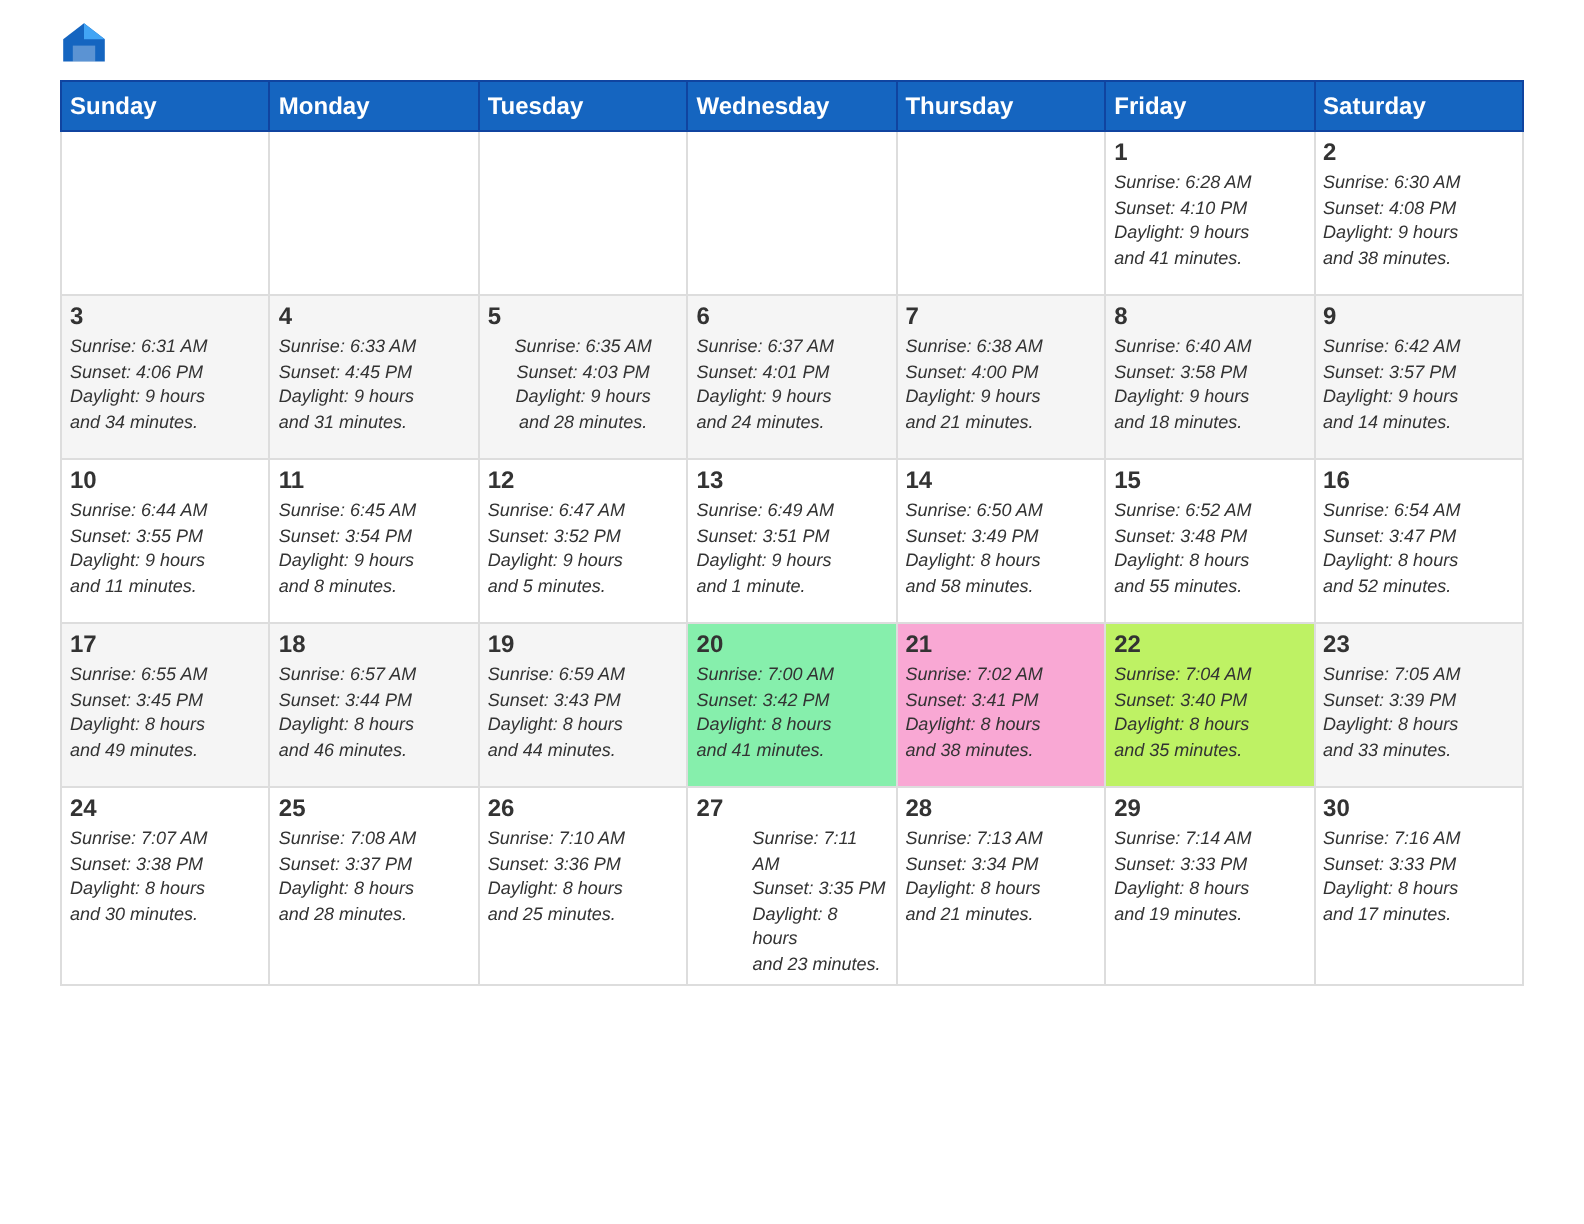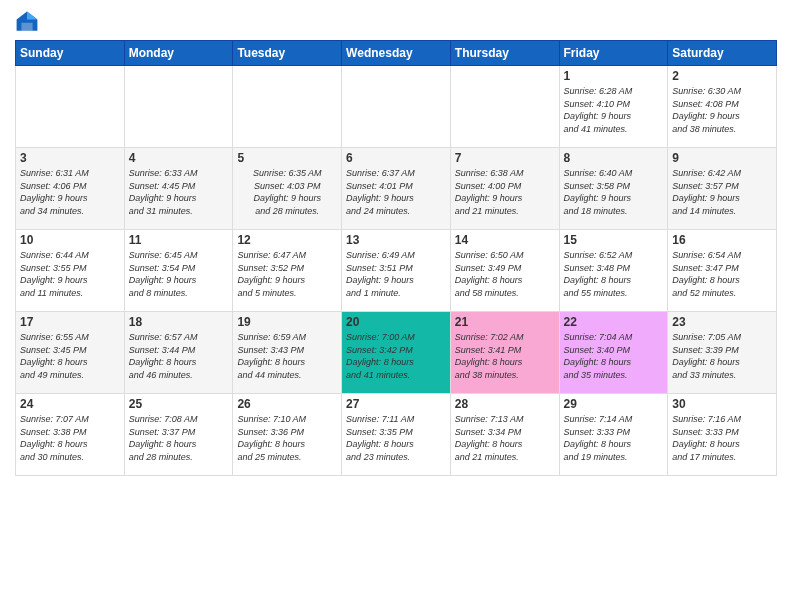--- a/index.html
+++ b/index.html
@@ -5,21 +5,21 @@
     * { margin: 0; padding: 0; box-sizing: border-box; }
     body {
       font-family: Arial, sans-serif;
       background: #fff;
       width: 792px;
       height: 612px;
       overflow: hidden;
     }
     .page {
       width: 792px;
-      padding: 10px 15px;
+      padding: 10px 30px;
     }
     .header-section {
       display: flex;
       justify-content: space-between;
       align-items: flex-start;
       margin-bottom: 6px;
     }
     .logo {
       display: flex;
       align-items: center;
@@ -265,35 +265,35 @@
 Daylight: 8 hours
 and 46 minutes.</div>
           </td>
           <td style="background: rgb(245, 245, 245);">
             <span class="day-number">19</span>
             <div class="day-info" style="white-space: pre-line;">Sunrise: 6:59 AM
 Sunset: 3:43 PM
 Daylight: 8 hours
 and 44 minutes.</div>
           </td>
-          <td style="background: #14b8a6;">
+          <td style="background: #86efac;">
             <span class="day-number">20</span>
             <div class="day-info" style="white-space: pre-line;">Sunrise: 7:00 AM
 Sunset: 3:42 PM
 Daylight: 8 hours
 and 41 minutes.</div>
           </td>
           <td style="background: #f9a8d4;">
             <span class="day-number">21</span>
             <div class="day-info" style="white-space: pre-line;">Sunrise: 7:02 AM
 Sunset: 3:41 PM
 Daylight: 8 hours
 and 38 minutes.</div>
           </td>
-          <td style="background: #f0abfc;">
+          <td style="background: #bef264;">
             <span class="day-number">22</span>
             <div class="day-info" style="white-space: pre-line;">Sunrise: 7:04 AM
 Sunset: 3:40 PM
 Daylight: 8 hours
 and 35 minutes.</div>
           </td>
           <td style="background: rgb(245, 245, 245);">
             <span class="day-number">23</span>
             <div class="day-info" style="white-space: pre-line;">Sunrise: 7:05 AM
 Sunset: 3:39 PM
@@ -318,21 +318,21 @@
           </td>
           <td>
             <span class="day-number">26</span>
             <div class="day-info" style="white-space: pre-line;">Sunrise: 7:10 AM
 Sunset: 3:36 PM
 Daylight: 8 hours
 and 25 minutes.</div>
           </td>
           <td>
             <span class="day-number">27</span>
-            <div class="day-info" style="white-space: pre-line;">Sunrise: 7:11 AM
+            <div class="day-info" style="white-space: pre-line; margin-left: 28px;">Sunrise: 7:11 AM
 Sunset: 3:35 PM
 Daylight: 8 hours
 and 23 minutes.</div>
           </td>
           <td>
             <span class="day-number">28</span>
             <div class="day-info" style="white-space: pre-line;">Sunrise: 7:13 AM
 Sunset: 3:34 PM
 Daylight: 8 hours
 and 21 minutes.</div>

